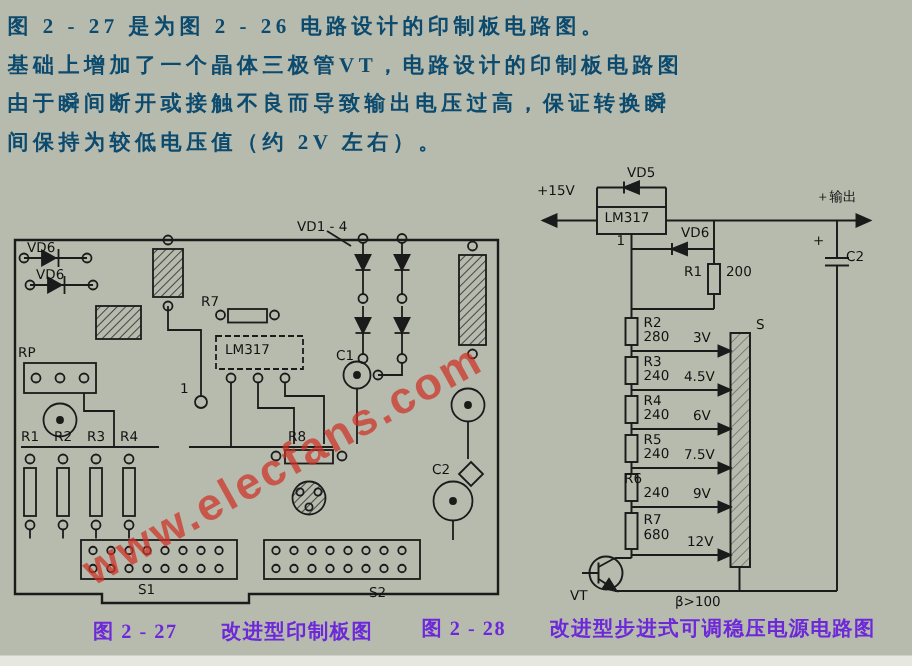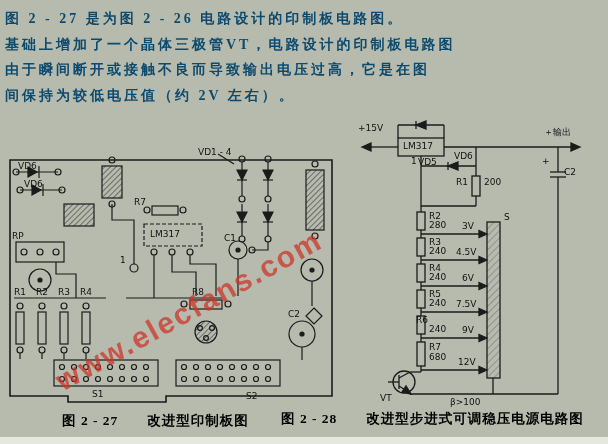--- a/index.html
+++ b/index.html
@@ -19,40 +19,40 @@
   .figure { position:absolute; }
   .figure svg { position:absolute; left:0; top:0; }
   .dlabel {
     position:absolute; font-size:9px; line-height:1;
     color:#111; white-space:nowrap;
     font-family:"DejaVu Sans",sans-serif;
   }
   .caption {
     position:absolute; font-size:13.5px; font-weight:700;
     font-family:"Liberation Serif","DejaVu Serif",serif;
-    color:#000000; letter-spacing:1px; white-space:nowrap;
+    color:#6d28d9; letter-spacing:1px; white-space:nowrap;
   }
   #watermark {
     position:absolute; left:58px; top:366px; z-index:5;
     transform:rotate(-29deg); transform-origin:0 50%;
     font-size:30px; font-weight:700; letter-spacing:2px;
     opacity:.72; white-space:nowrap;
   }
   #page-edge {
     position:absolute; left:0; right:0; bottom:0; height:7px;
     background:#e6e7df;
   }
 </style>
 </head>
 <body style="background: rgb(182, 187, 174);">
 
 <div id="paragraph">
     <div>图 2 - 27 是为图 2 - 26 电路设计的印制板电路图。</div>
     <div>基础上增加了一个晶体三极管VT，电路设计的印制板电路图</div>
-    <div>由于瞬间断开或接触不良而导致输出电压过高，它是在图</div>
+    <div>由于瞬间断开或接触不良而导致输出电压过高，保证转换瞬</div>
     <div>间保持为较低电压值（约 2V 左右）。</div>
   </div>
 
 <div class="figure" id="pcb-figure" style="left:6px; top:146px; width:330px; height:264px;">
   <svg width="330" height="264" viewBox="0 0 330 264">
     <defs>
       <pattern id="hatch" width="4" height="4" patternUnits="userSpaceOnUse" patternTransform="rotate(45)">
         <line x1="0" y1="0" x2="0" y2="4" stroke="#2a2a2a" stroke-width="1.1"></line>
       </pattern>
     </defs>
@@ -335,21 +335,21 @@
         <line x1="41" y1="268" x2="52" y2="262"></line>
         <line x1="52" y1="262" x2="63" y2="262"></line>
         <line x1="41" y1="276" x2="52" y2="283"></line>
         <polygon points="53,284 44,282 48,276" fill="#1b1b1b"></polygon>
       </g>
 
       <line x1="52" y1="284" x2="200" y2="284"></line>
     </g>
   </svg>
 <span class="dlabel" style="left: 0px; top: 14px;">+15V</span>
-    <span class="dlabel" style="left: 60px; top: 2px; margin-top: 46px;">VD5</span>
+    <span class="dlabel" style="left: 60px; top: 2px;">VD5</span>
     <span class="dlabel" style="left: 45px; top: 32px;">LM317</span>
     <span class="dlabel" style="left: 53px; top: 47px;">1</span>
     <span class="dlabel" style="left: 96px; top: 42px;">VD6</span>
     <span class="dlabel" style="left: 186px; top: 18px;">＋输出</span>
     <span class="dlabel" style="left: 184px; top: 47px;">+</span>
     <span class="dlabel" style="left: 206px; top: 58px;">C2</span>
     <span class="dlabel" style="left: 98px; top: 68px;">R1</span>
     <span class="dlabel" style="left: 126px; top: 68px;">200</span>
     <span class="dlabel" style="left: 71px; top: 102px;">R2</span>
     <span class="dlabel" style="left: 71px; top: 111px;">280</span>

